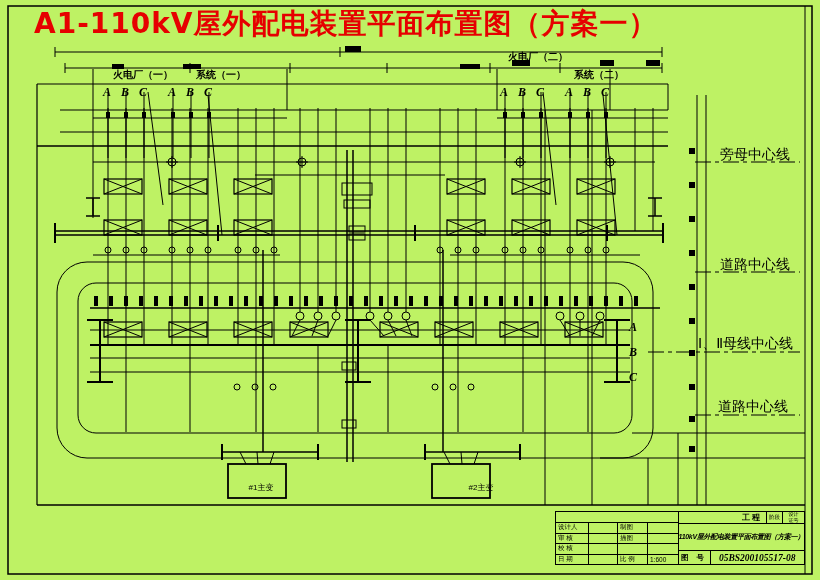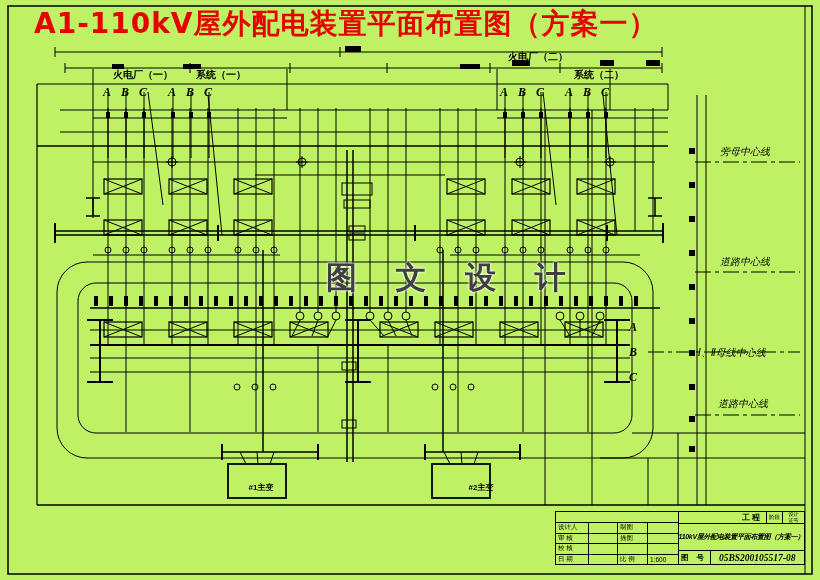--- a/index.html
+++ b/index.html
@@ -3,24 +3,24 @@
 <meta charset="utf-8">
 <style>
   html,body{margin:0;padding:0;background:#fff;}
   .stage{position:relative;width:820px;height:580px;background:#bef264;overflow:hidden;
          font-family:"Liberation Sans","DejaVu Sans",sans-serif;}
   .lbl{position:absolute;white-space:nowrap;color:#000;line-height:1;}
   .main-title{left:34px;top:10px;font-size:28px;font-weight:bold;color:#e60000;
               letter-spacing:1px;font-family:"DejaVu Sans",sans-serif;}
   .grp{font-size:10px;font-weight:bold;}
   .ph{font-family:"Liberation Serif","DejaVu Serif",serif;font-style:italic;font-size:12px;font-weight:bold;}
-  .side{font-size:10px;font-style:italic;}
+  .side{font-size:14px;}
   .wm{left:326px;top:262px;font-size:31px;font-weight:600;letter-spacing:15px;color:#3f3f3f;
       text-shadow:0 0 2px #fff,0 0 3px #fff;}
-  .txl{font-size:8px;font-weight:bold;text-align:center;width:66px;}
+  .txl{font-size:8px;font-weight:normal;text-align:center;width:66px;}
   
   .tb{position:absolute;left:555px;top:511px;width:250px;height:54px;border:1.5px solid #000;
       box-sizing:border-box;display:flex;font-size:6.5px;}
   .tb *{box-sizing:border-box;}
   .tb-left{width:127px;border-right:1px solid #000;display:flex;flex-direction:column;}
   .tb-hempty{height:11px;border-bottom:1px solid #000;}
   .tb-row{flex:1;display:flex;border-bottom:1px solid #000;}
   .tb-row:last-child{border-bottom:none;}
   .tb-c{border-right:1px solid #000;display:flex;align-items:center;padding-left:2px;overflow:hidden;}
   .tb-c:last-child{border-right:none;}
@@ -391,31 +391,30 @@
   <div class="lbl ph" style="left:204px;top:86px">C</div>
   <div class="lbl ph" style="left:500px;top:86px">A</div>
   <div class="lbl ph" style="left:518px;top:86px">B</div>
   <div class="lbl ph" style="left:536px;top:86px">C</div>
   <div class="lbl ph" style="left:565px;top:86px">A</div>
   <div class="lbl ph" style="left:583px;top:86px">B</div>
   <div class="lbl ph" style="left:601px;top:86px">C</div>
 
   <div class="lbl side" style="left:720px;top:147px">旁母中心线</div>
   <div class="lbl side" style="left:720px;top:257px">道路中心线</div>
-  <div class="lbl side" style="left:698px;top:348px">Ⅰ、Ⅱ母线中心线</div>
+  <div class="lbl side" style="left:698px;top:336px">Ⅰ、Ⅱ母线中心线</div>
   <div class="lbl side" style="left:718px;top:399px">道路中心线</div>
 
   <div class="lbl ph" style="left:629px;top:321px">A</div>
   <div class="lbl ph" style="left:629px;top:346px">B</div>
   <div class="lbl ph" style="left:629px;top:371px">C</div>
 
   <div class="lbl txl" style="left:228px;top:484px">#1主变</div>
   <div class="lbl txl" style="left:448px;top:484px">#2主变</div>
 
-  <div class="lbl wm">图 文 设 计</div>
 
   <div class="tb">
     <div class="tb-left">
       <div class="tb-hempty"></div>
       <div class="tb-row">
         <div class="tb-c c1">设计人</div>
         <div class="tb-c c2"></div>
         <div class="tb-c c3">制图</div>
         <div class="tb-c c4"></div>
       </div>

